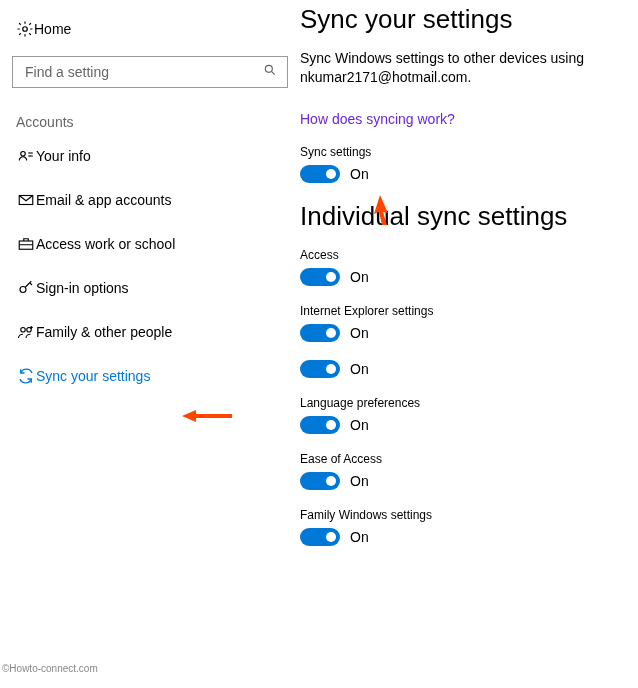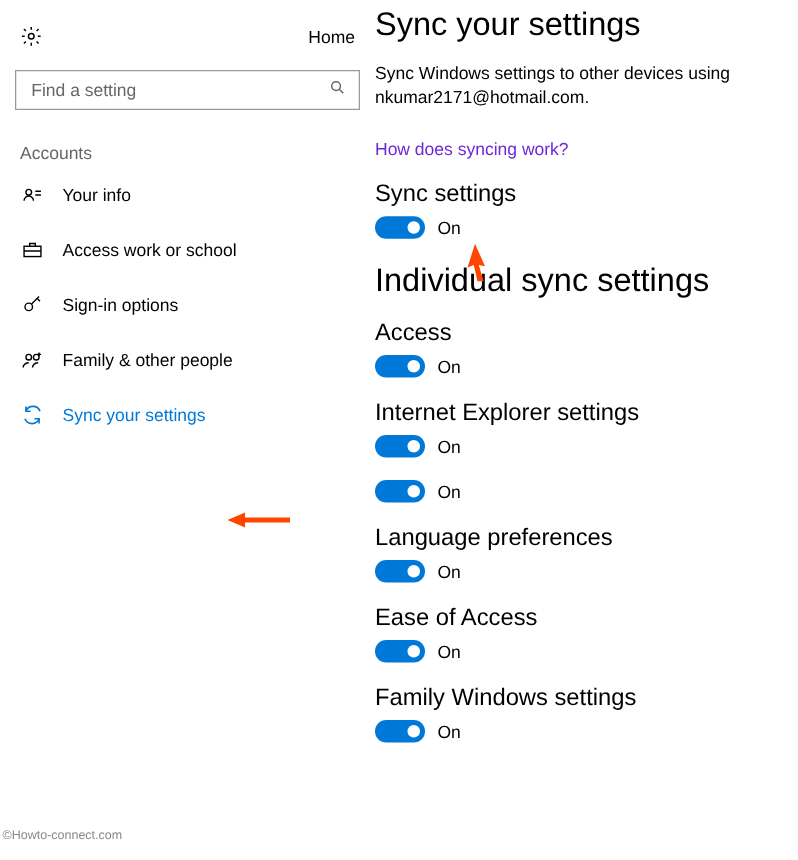--- a/index.html
+++ b/index.html
@@ -19,21 +19,20 @@
     width: 300px;
     padding: 16px 10px 0 10px;
     position: relative;
   }
   .home-row {
     display: flex;
     align-items: center;
     gap: 0;
     padding: 4px 6px 12px 6px;
     cursor: pointer;
-    justify-content: space-between;
   }
   .home-row .gear { width: 18px; height: 18px; position: relative; }
   .search-box {
     border: 1px solid #999;
     display: flex;
     padding: 6px 10px;
     margin: 6px 2px 26px 2px;
   }
   .search-box input {
     border: none;
@@ -47,21 +46,20 @@
   .search-box input::placeholder { color: #666; font-style: normal; }
   .search-box .mag { color: #666; font-size: 14px; }
   .section-label {
     color: #666;
     font-size: 14px;
     padding: 0 6px 4px 6px;
   }
   .nav-item {
     display: flex;
     align-items: center;
-    gap: 14px;
     padding: 12px 6px;
     cursor: pointer;
   }
   .nav-item .ico { width: 20px; height: 20px; display:flex; align-items:center; justify-content:center; }
   .nav-item.active { color: #0078d7; }
   .nav-item.active svg { stroke: #0078d7; fill: none; }
   .nav-item span.lbl { font-size: 14px; }
 
   .content {
     flex: 1;
@@ -77,21 +75,21 @@
     line-height: 1.35;
     margin-bottom: 24px;
   }
   .link {
     color: #6d28d9;
     cursor: pointer;
     display: inline-block;
     margin-bottom: 18px;
   }
   .toggle-group { margin-bottom: 18px; }
-  .toggle-label { font-size: 19px; margin-bottom: 6px; }
+  .toggle-label { font-size: 12px; margin-bottom: 6px; }
   .toggle-row { display: flex; align-items: center; gap: 10px; }
   .toggle {
     width: 40px; height: 18px; border-radius: 10px;
     background: #0078d7; position: relative; cursor: pointer;
   }
   .toggle::after {
     content: "";
     width: 10px; height: 10px; border-radius: 50%;
     background: #fff; position: absolute; right: 4px; top: 4px;
   }
@@ -152,20 +150,29 @@
         <svg viewBox="0 0 24 24" width="18" height="18" fill="none" stroke="#000" stroke-width="1.5">
           <circle cx="8" cy="9" r="3"></circle>
             <path d="M3 18c0-3 3-5 5-5s5 2 5 5"></path>
             <line x1="15" y1="8" x2="21" y2="8"></line>
             <line x1="15" y1="12" x2="21" y2="12"></line>
         </svg>
       </span>
       <span class="lbl">Your info</span>
     </div>
 
+    <div class="nav-item">
+      <span class="ico">
+        <svg viewBox="0 0 24 24" width="18" height="18" fill="none" stroke="#000" stroke-width="1.5">
+          <rect x="3" y="6" width="18" height="12"></rect>
+            <path d="M3 6l9 7 9-7"></path>
+        </svg>
+      </span>
+      <span class="lbl">Email &amp; app accounts</span>
+    </div>
 
     <div class="nav-item">
       <span class="ico">
         <svg viewBox="0 0 24 24" width="18" height="18" fill="none" stroke="#000" stroke-width="1.5">
           <rect x="3" y="8" width="18" height="11"></rect>
             <path d="M9 8V5h6v3M3 13h18"></path>
         </svg>
       </span>
       <span class="lbl">Access work or school</span>
     </div>

